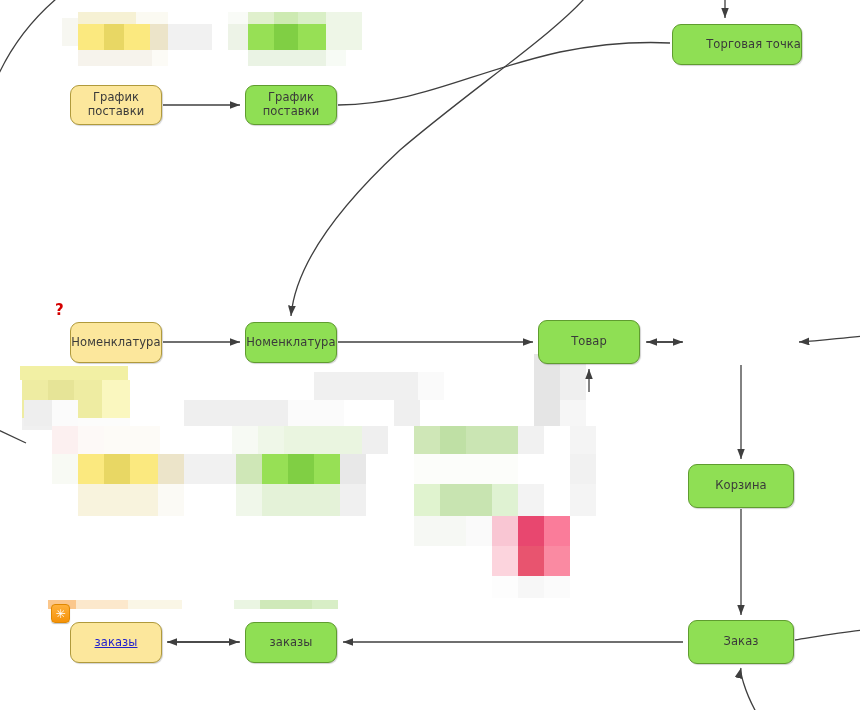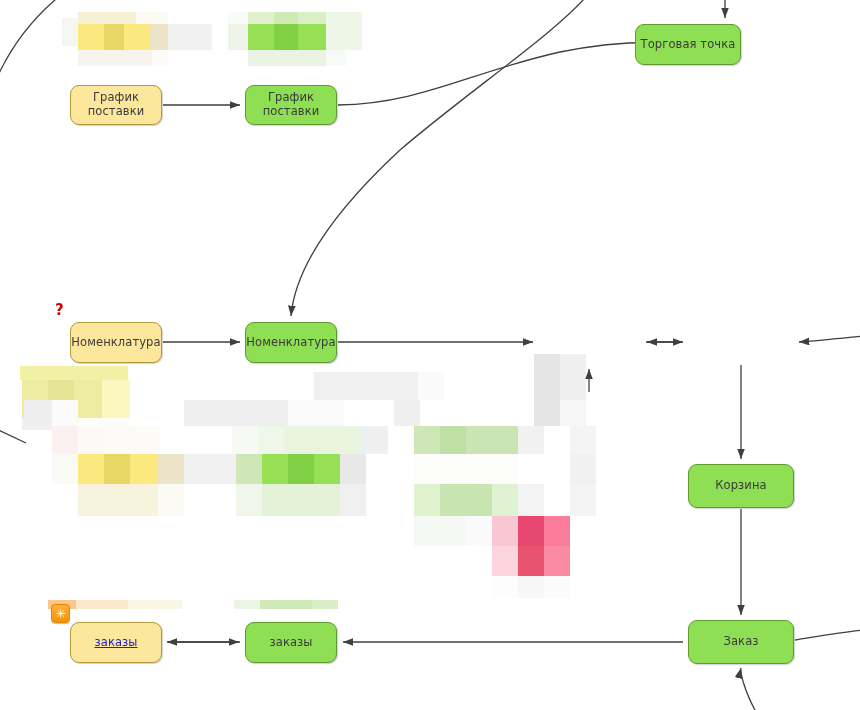--- a/index.html
+++ b/index.html
@@ -208,32 +208,35 @@
   </svg>
 
   <div class="node yellow" style="left:70px;top:85px;width:92px;height:40px;">
     <span class="lbl">График поставки</span>
   </div>
 
   <div class="node green" style="left:245px;top:85px;width:92px;height:40px;">
     <span class="lbl">График поставки</span>
   </div>
 
-  <div class="node green" style="left:635px;top:24px;width:106px;height:41px;">
+  <div class="node green" style="left:672px;top:24px;width:130px;height:41px;justify-content:flex-end;">
     <span class="lbl">Торговая точка</span>
   </div>
 
   <div class="node yellow" style="left:70px;top:322px;width:92px;height:41px;">
     <span class="lbl">Номенклатура</span>
   </div>
 
   <div class="node green" style="left:245px;top:322px;width:92px;height:41px;">
     <span class="lbl">Номенклатура</span>
   </div>
 
+  <div class="node green" style="left:538px;top:320px;width:102px;height:44px;">
+    <span class="lbl">Товар</span>
+  </div>
 
 
   <div class="node green" style="left:688px;top:464px;width:106px;height:44px;">
     <span class="lbl">Корзина</span>
   </div>
 
   <div class="node green" style="left:688px;top:620px;width:106px;height:44px;">
     <span class="lbl">Заказ</span>
   </div>
 

